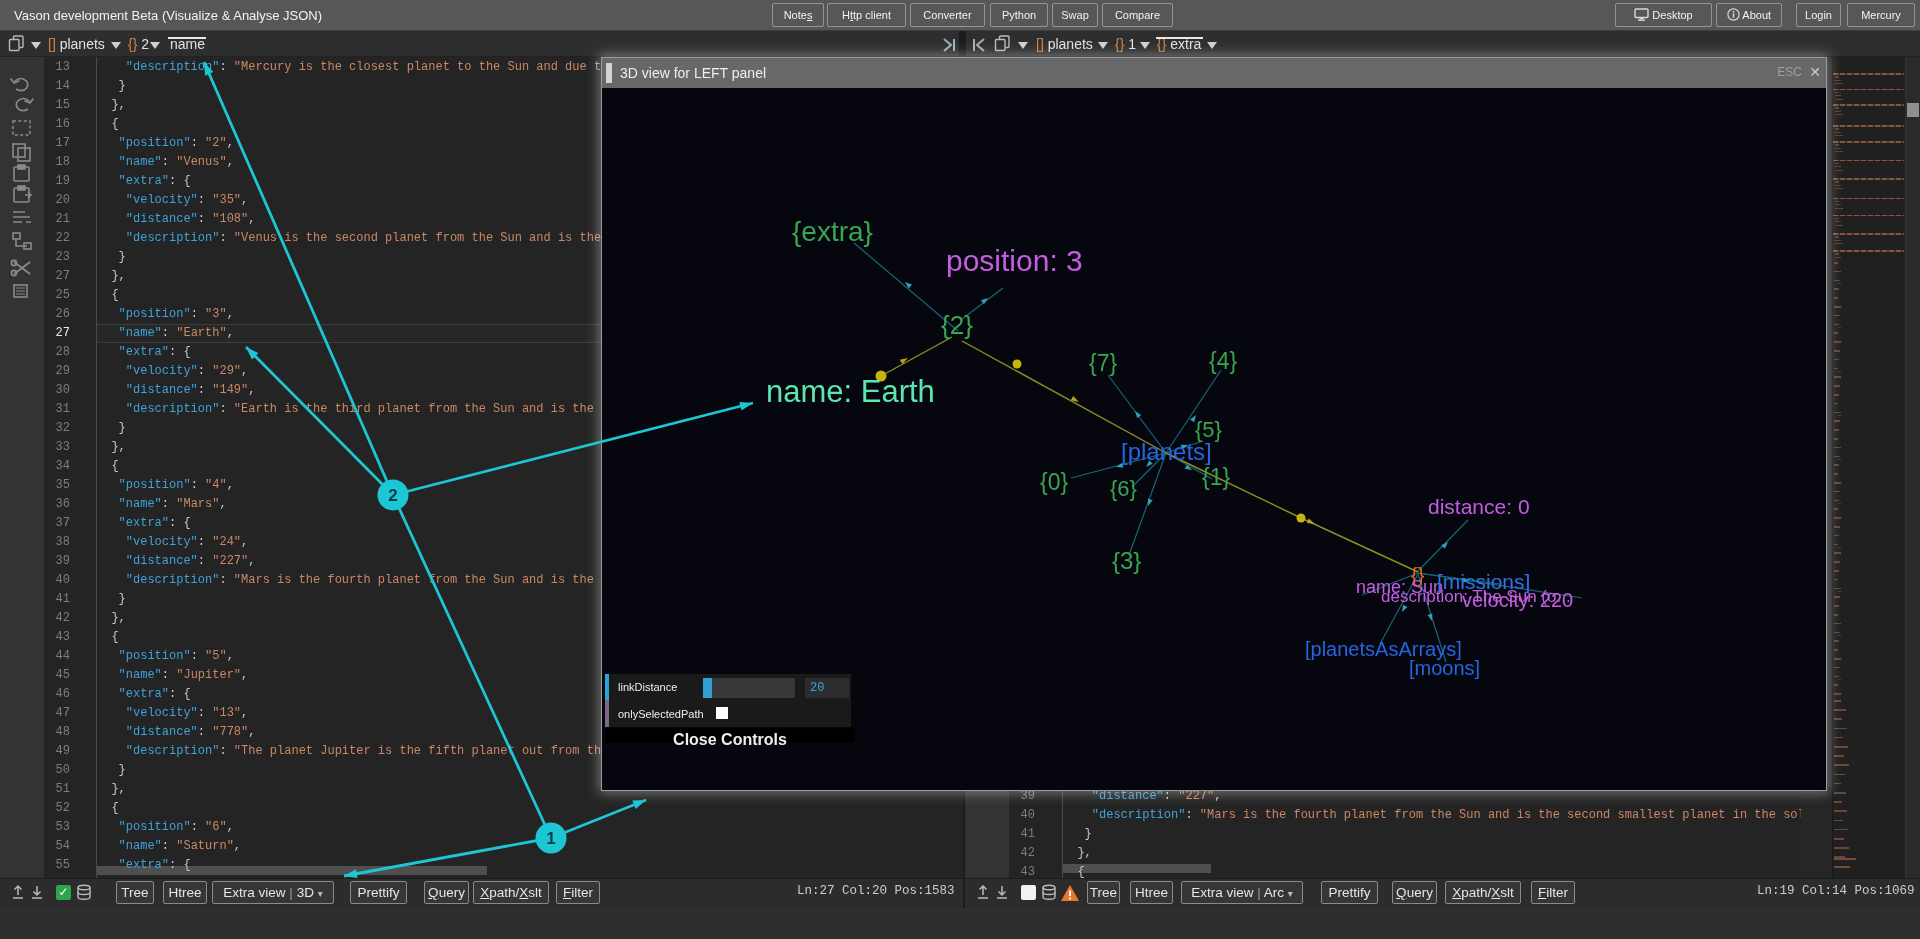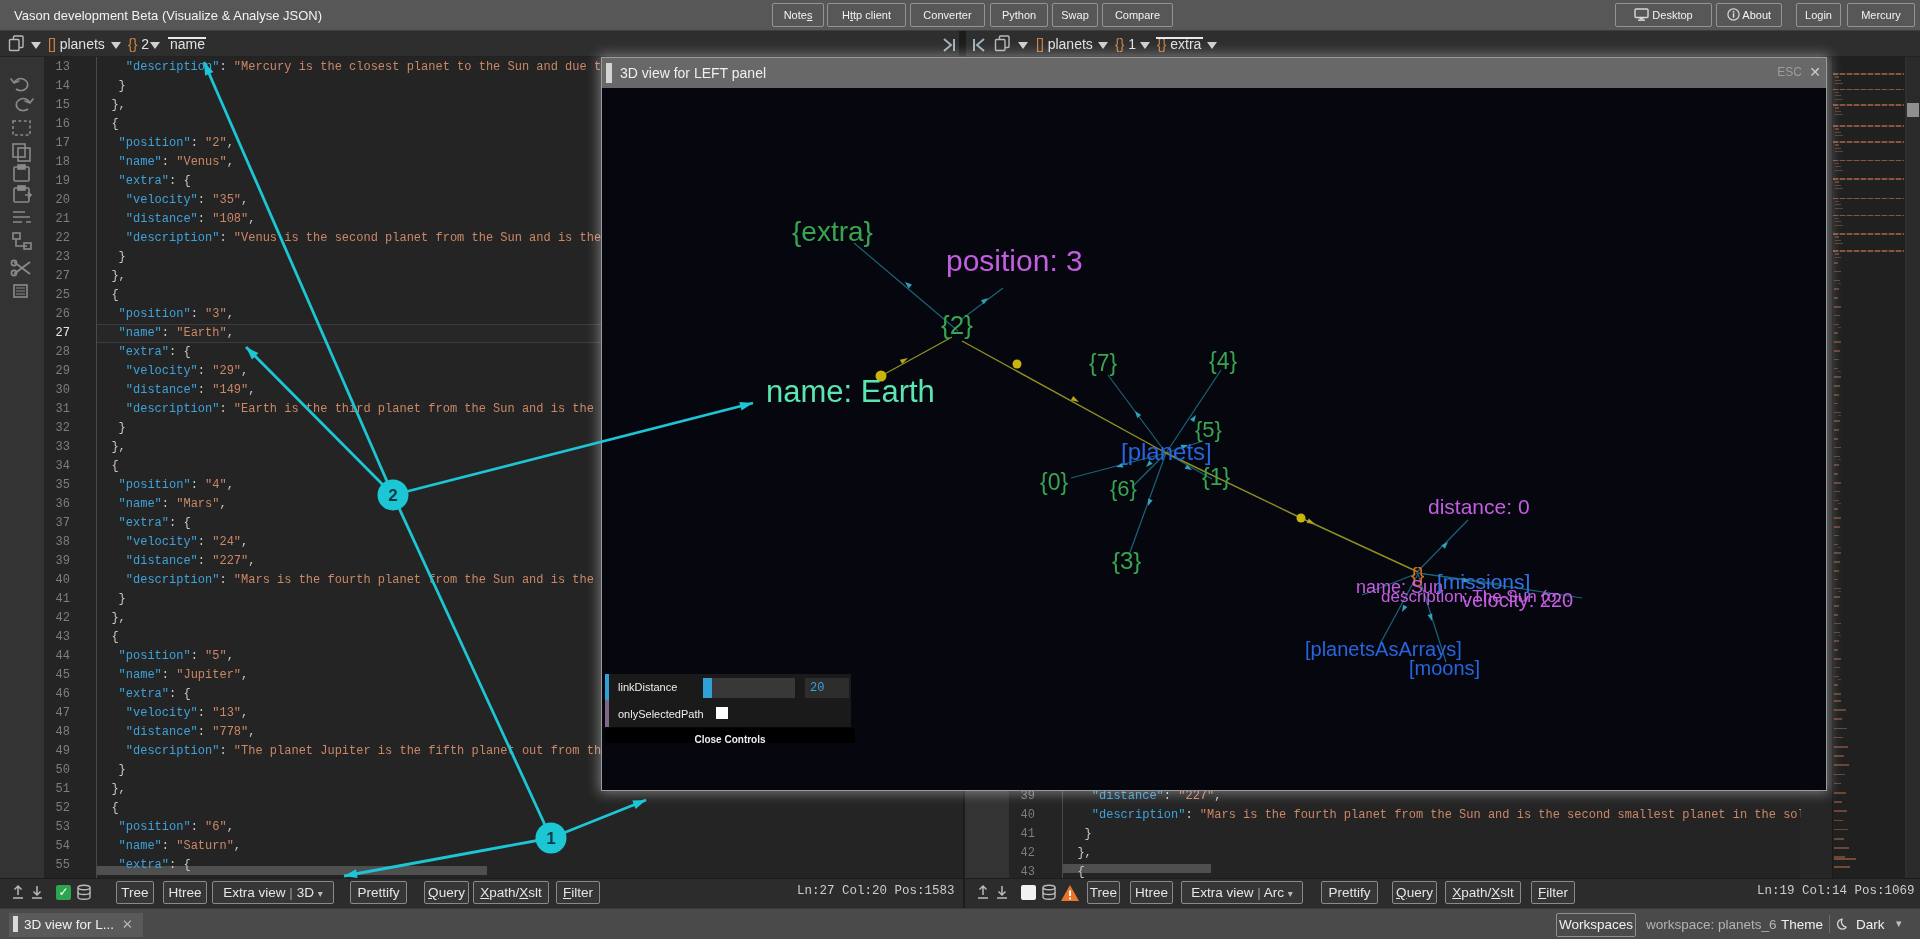--- a/index.html
+++ b/index.html
@@ -407,32 +407,20 @@
       </svg>
       <div class="bbtn" style="left:122px;width:33px">Tree</div>
       <div class="bbtn" style="left:165px;width:43px">Htree</div>
       <div class="bbtn" style="left:216px;width:122px">Extra view <span style="color:#999">|</span> Arc <span style="font-size:10px;color:#bbb">▾</span></div>
       <div class="bbtn" style="left:356px;width:57px">Prettify</div>
       <div class="bbtn" style="left:427px;width:45px"><span class="u">Q</span>uery</div>
       <div class="bbtn" style="left:480px;width:76px"><span class="u">X</span>path/<span class="u">X</span>slt</div>
       <div class="bbtn" style="left:566px;width:44px"><span class="u">F</span>ilter</div>
       <div class="lnpos" style="left:792px">Ln:19 Col:14 Pos:1069</div>
     </div>
-<div id="taskbar" class="abs">
-<div class="abs" style="left:9px;top:4px;width:134px;height:24px;background:#5a5a5a;color:#f0f0f0;font-size:13.5px;line-height:24px"><span style="display:inline-block;width:5px;height:16px;background:#d9d9d9;margin:0 6px 0 4px;vertical-align:-3px"></span>3D view for L... <span style="color:#b5b5b5;margin-left:4px">✕</span></div>
-<div class="abs" style="left:1556px;top:4px;width:80px;height:24px;border:1px solid #909090;border-radius:2px;color:#f0f0f0;font-size:13.5px;line-height:22px;text-align:center">Workspaces</div>
-<div class="abs" style="left:1646px;top:8px;color:#b3b3b3;font-size:13.5px">workspace: planets_6</div>
-<div class="abs" style="left:1781px;top:8px;color:#f0f0f0;font-size:13.5px">Theme</div>
-<div class="abs" style="left:1829px;top:6px;width:1px;height:18px;background:#6a6a6a"></div>
-<svg width="14" height="14" viewBox="0 0 14 14" style="position:absolute;left:1836px;top:9px">
-        <path d="M10.5 9.2 A5 5 0 1 1 6 1.2 A5.6 5.6 0 0 0 10.5 9.2" fill="none" stroke="#d8d8d8" stroke-width="1.3"></path>
-      </svg>
-<div class="abs" style="left:1856px;top:8px;color:#f0f0f0;font-size:13.5px">Dark</div>
-<div class="abs" style="left:1896px;top:8px;color:#c0c0c0;font-size:11px">▾</div>
-</div>
 <div id="modal" class="abs">
 <div id="mtitle"><span style="display:inline-block;width:6px;height:20px;background:#d4d4d4;margin:5px 8px 0 4px;vertical-align:top"></span><span style="font-size:14px;vertical-align:top;line-height:30px">3D view for LEFT panel</span><span style="position:absolute;right:24px;top:7px;font-size:12px;color:#9d9d9d">ESC</span><span style="position:absolute;right:5px;top:6px;font-size:14px;color:#cdcdcd">✕</span></div>
 <div id="mcanvas">
 <svg width="1224" height="667" viewBox="0 0 1224 667" style="position:absolute;left:0;top:0" font-family="Liberation Sans, sans-serif">
           <line x1="356.0" y1="243.0" x2="252.0" y2="155.0" stroke="#1A6B7C" stroke-width="1.2" opacity="0.95"></line>
           <line x1="360.0" y1="231.0" x2="401.0" y2="200.0" stroke="#1A6B7C" stroke-width="1.2" opacity="0.95"></line>
           <line x1="564.0" y1="365.0" x2="506.0" y2="287.0" stroke="#1A6B7C" stroke-width="1.2" opacity="0.95"></line>
           <line x1="564.0" y1="365.0" x2="619.0" y2="282.0" stroke="#1A6B7C" stroke-width="1.2" opacity="0.95"></line>
           <line x1="564.0" y1="365.0" x2="601.0" y2="353.0" stroke="#1A6B7C" stroke-width="1.2" opacity="0.95"></line>
           <line x1="564.0" y1="365.0" x2="610.0" y2="391.0" stroke="#1A6B7C" stroke-width="1.2" opacity="0.95"></line>
@@ -494,21 +482,21 @@
         <span style="position:absolute;left:9px;top:7px;font-size:11px">linkDistance</span>
         <div style="position:absolute;left:94px;top:4px;width:92px;height:20px;background:#383838">
           <div style="width:9px;height:20px;background:#2FA1D6"></div>
         </div>
         <div style="position:absolute;left:196px;top:4px;width:44px;height:20px;background:#2d2d2d;color:#35A3DC;font-size:12px;line-height:20px;padding-left:5px;font-family:'Liberation Mono',monospace">20</div>
       </div>
 <div class="dgrow" style="left:3px;top:642px;width:246px;height:27px;border-left:4px solid #806787">
         <span style="position:absolute;left:9px;top:8px;font-size:11px">onlySelectedPath</span>
         <div style="position:absolute;left:107px;top:7px;width:12px;height:12px;background:#ffffff"></div>
       </div>
-<div class="dgclose" style="left:3px;top:670px;width:250px;height:15px;font-weight:bold;font-size:10px;line-height:24px">Close Controls</div>
+<div class="dgclose" style="left:3px;top:670px;width:250px;height:15px;font-weight:bold;font-size:16px;line-height:24px">Close Controls</div>
 </div>
 <svg width="1920" height="939" viewBox="0 0 1920 939" style="position:absolute;left:0;top:0;z-index:50;pointer-events:none" font-family="Liberation Sans, sans-serif">
       <line x1="551" y1="838" x2="393" y2="495" stroke="#1CC6D4" stroke-width="2.8"></line>
       <line x1="393" y1="495" x2="204" y2="62" stroke="#1CC6D4" stroke-width="2.8"></line>
       <polygon points="204.0,62.0 205.1,75.7 213.3,72.1" fill="#1CC6D4"></polygon>
       <line x1="393" y1="495" x2="246" y2="347" stroke="#1CC6D4" stroke-width="2.8"></line>
       <polygon points="246.0,347.0 252.0,359.4 258.4,353.1" fill="#1CC6D4"></polygon>
       <line x1="393" y1="495" x2="753" y2="403" stroke="#1CC6D4" stroke-width="2.8"></line>
       <polygon points="753.0,403.0 739.3,401.9 741.5,410.6" fill="#1CC6D4"></polygon>
       <line x1="551" y1="838" x2="646" y2="800" stroke="#1CC6D4" stroke-width="2.8"></line>

